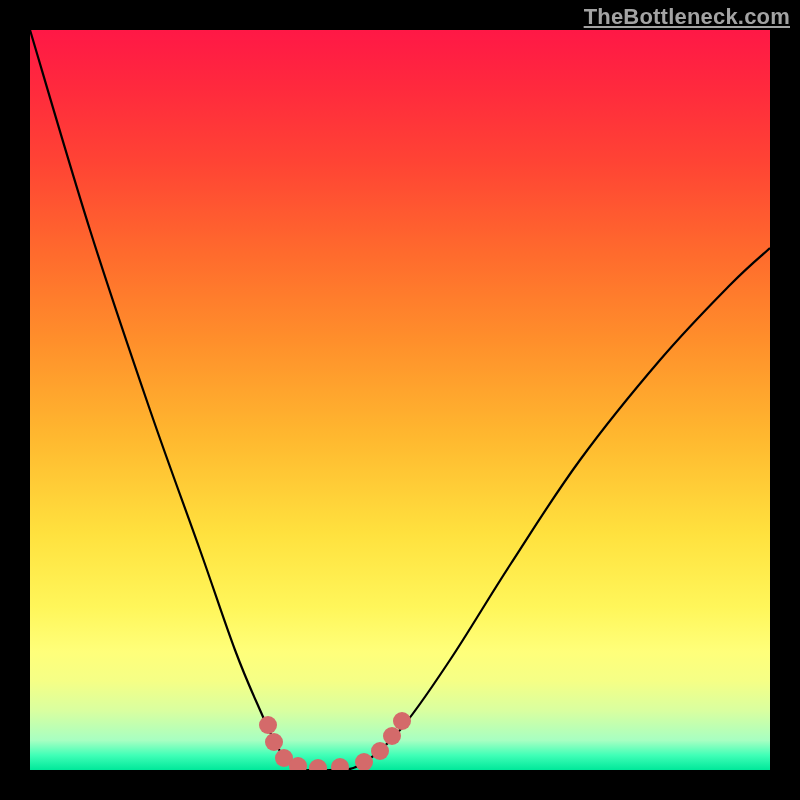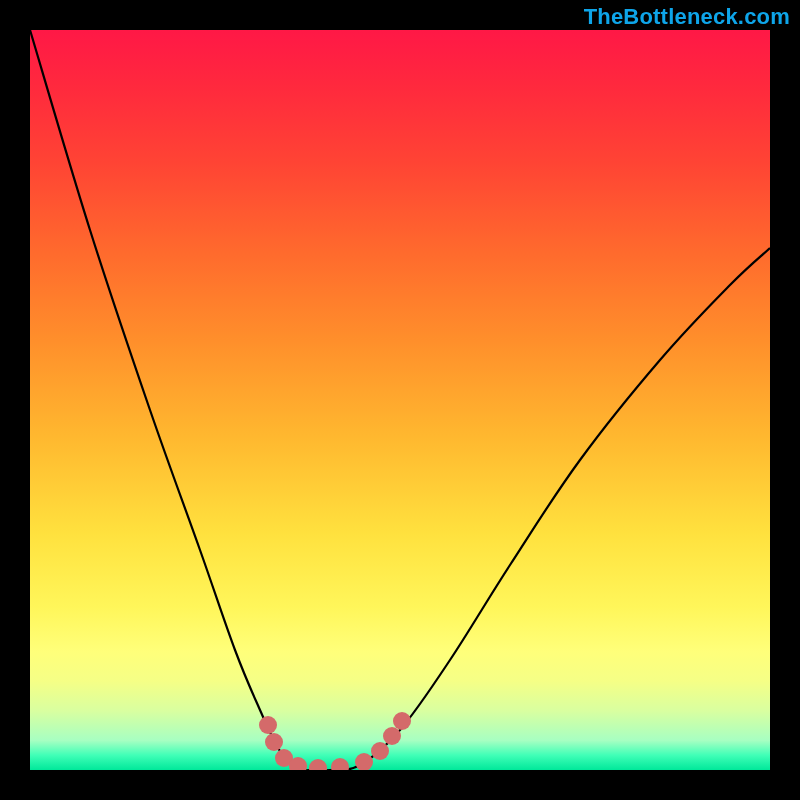--- a/index.html
+++ b/index.html
@@ -39,22 +39,23 @@
       #00e89a 100%
     );
   }
   .watermark {
     position: absolute;
     top: 4px;
     right: 10px;
     font-family: Arial, Helvetica, sans-serif;
     font-size: 22px;
     font-weight: 600;
-    color: #0ea5e9;
+    color: #a3a3a3;
     letter-spacing: 0.2px;
+    text-decoration: underline;
   }
   svg.curve {
     position: absolute;
     left: 0;
     top: 0;
     width: 740px;
     height: 740px;
   }
 </style>
 </head>

